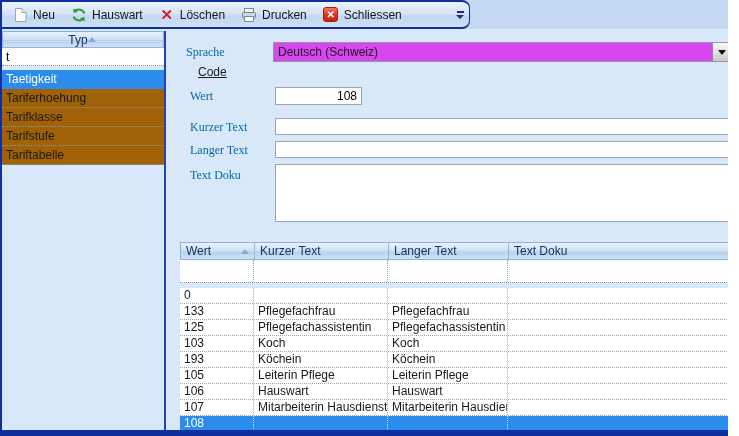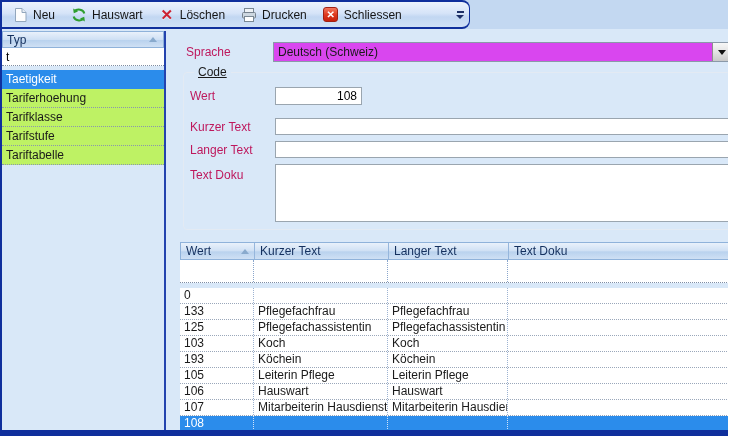--- a/index.html
+++ b/index.html
@@ -27,35 +27,35 @@
     background:linear-gradient(180deg,#f2775f 0%,#df3a1f 50%,#c6210c 100%);
     color:#fff; font-weight:bold; font-size:10px; line-height:13px; text-align:center; }
   .overflow-btn { margin-left:auto; width:14px; height:23px; display:flex; flex-direction:column;
     align-items:center; justify-content:center; gap:2px; border-radius:0 6px 6px 0; }
   .overflow-bar { width:7px; height:2px; background:#1c2f66; }
   .overflow-tri { width:0; height:0; border-left:4px solid transparent; border-right:4px solid transparent; border-top:4px solid #1c2f66; }
 
   
   .left-pane { position:absolute; left:2px; top:31px; width:164px; height:399px;
     border-right:2px solid #2443ae; background:#d9e8f8; }
-  .list-header { height:17px; display:flex; align-items:center; justify-content:space-between;
+  .list-header { height:17px; display:flex; align-items:center; justify-content:center;
     padding:0 6px 0 4px; border:1px solid #8fb2da;
     background:linear-gradient(180deg,#e9f1fb 0%,#cfe0f4 50%,#b9d2ee 55%,#cfe0f4 100%);
     color:#14305e; }
   .sort-asc { width:0; height:0; border-left:4px solid transparent; border-right:4px solid transparent; border-bottom:5px solid #89aacd; }
   .list-filter { height:18px; background:#fff; border-bottom:1px dotted #7e8da3; }
   .list-filter input { width:100%; height:100%; border:none; outline:none; padding:0 4px;
     font:12px "Liberation Sans",sans-serif; background:transparent; }
   .list-gap { height:4px; }
-  .list-item { height:19px; line-height:18px; padding:0 4px; background:#bef264; border-bottom:1px dotted #8a97ad; }
+  .list-item { height:19px; line-height:18px; padding:0 4px; background:#a16207; border-bottom:1px dotted #8a97ad; }
   .list-item.selected { background:#2b8ceb; color:#fff; border-bottom:1px solid #2b8ceb; }
 
   
   .right-pane { position:absolute; left:168px; top:31px; width:571px; height:399px; }
-  .form-label { position:absolute; color:#be185d; line-height:19px; }
+  .form-label { position:absolute; color:#0369a1; line-height:19px;font-family:Liberation Serif, serif; }
   .combobox { position:absolute; left:105px; top:11px; width:458px; height:20px; background:#d946ef;
     border:1px solid #8a99a8; display:flex; align-items:center; }
   .combobox .combo-text { flex:1; padding-left:4px; line-height:18px; }
   .combo-btn { width:18px; height:100%; border-left:1px solid #8e8e8e;
     background:linear-gradient(180deg,#f7f7f7 0%,#e3e3e3 50%,#c9c9c9 100%);
     display:flex; align-items:center; justify-content:center; }
   .combo-tri { width:0; height:0; border-left:4px solid transparent; border-right:4px solid transparent; border-top:5px solid #111; }
 
   .groupbox { position:absolute; left:15px; top:41px; width:548px; height:158px;
     border:1px solid #e3eaf3; border-radius:4px; }

